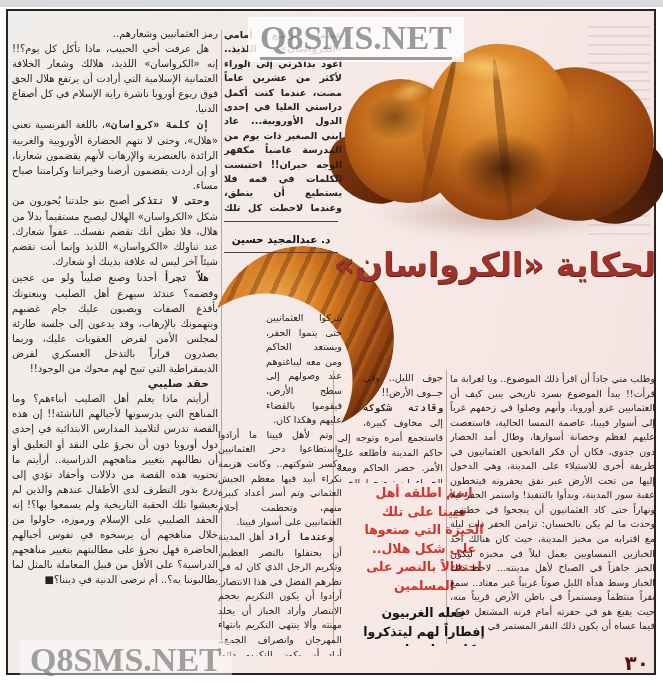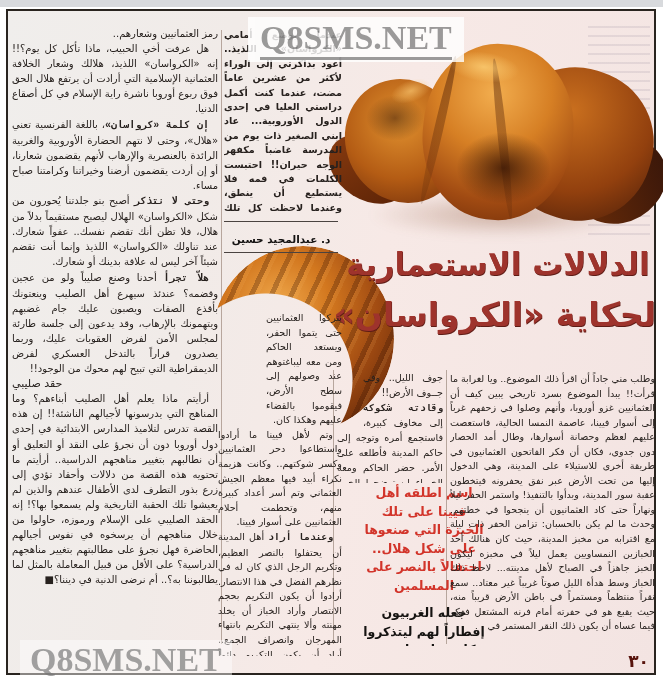--- a/index.html
+++ b/index.html
@@ -15,21 +15,21 @@
   .rule1{left:221px;top:30px;height:614px;}
   .rule2{left:333px;top:370px;height:274px;}
   .rule3{left:446px;top:370px;height:274px;}
 
   .txt{position:absolute;direction:rtl;text-align:justify;color:#27211e;overflow:hidden;}
   .txt p{margin:0;text-indent:9px;}
   .txt p.noindent{text-indent:0;}
   .lead{font-weight:bold;font-family:Liberation Mono, monospace;}
 
   .col-left{left:12px;top:26px;width:206px;font-size:10px;line-height:15.1px;max-height:634px;}
-  .subhead{text-align:left;font-weight:normal;font-size:11px;margin:2px 0;text-indent:0;}
+  .subhead{text-align:right;font-weight:bold;font-size:11px;margin:2px 0;text-indent:0;}
 
   .col-intro{left:224px;top:28px;width:118px;font-size:9.6px;line-height:14.4px;
              font-weight:bold;max-height:190px;}
 
   .author-box{position:absolute;left:224px;top:221px;width:114px;direction:rtl;text-align:center;
               border-top:1px solid #4a4340;border-bottom:1px solid #4a4340;padding:6px 0 5px;}
   .author-name{font-weight:bold;font-size:10.5px;color:#141211;}
 
   
   .crescent{position:absolute;left:212px;top:246px;width:182px;height:186px;border-radius:50%;
@@ -85,21 +85,21 @@
          background:radial-gradient(rgba(248,196,110,.7),transparent 70%);}
 
   .wm{position:absolute;font-family:Liberation Serif, serif;font-weight:bold;color:#8f8f8f;}
   .wm-top{left:248px;top:17px;font-size:34px;line-height:40px;opacity:.88;
           background:rgba(255,255,255,.93);padding:1px 12px 4px;}
   .wm-top span{border-bottom:3px solid #8f8f8f;padding-bottom:1px;}
   .wm-bottom{left:20px;top:640px;font-size:34px;line-height:40px;opacity:.82;
              background:rgba(255,255,255,.55);padding:0 10px 2px;}
 
   .footer{position:absolute;right:14px;top:651px;direction:rtl;display:flex;align-items:center;gap:9px;}
-  .page-num{font-size:17px;font-weight:bold;color:#57130c;}
+  .page-num{font-size:20px;font-weight:bold;color:#57130c;}
   .issue{font-size:8.5px;color:#6d342c;}
 </style>
 </head>
 <body>
 
 <div class="page">
   <div class="topstrip"></div>
   <div class="frame"></div>
   <div class="bleed"></div>
 
@@ -118,21 +118,20 @@
     <div class="c-seam2"></div>
     <div class="c-burn1"></div>
     <div class="c-burn2"></div>
     <div class="c-hl1"></div>
     <div class="c-hl2"></div>
   </div>
 
   <div class="crescent"></div>
 
   <div class="title">
-    <div class="l1">الدلالات الاستعمارية</div>
     <div class="l2">لحكاية «الكرواسان»</div>
   </div>
 
   <div class="txt col-left">
     <p class="noindent">رمز العثمانيين وشعارهم..</p>
     <p>هل عرفت أخي الحبيب، ماذا تأكل كل يوم؟!! إنه «الكرواسان» اللذيذ، هلالك وشعار الخلافة العثمانية الإسلامية التي أرادت أن يرتفع هلال الحق فوق ربوع أوروبا ناشرة راية الإسلام في كل أصقاع الدنيا.</p>
     <p><span class="lead">إن كلمة «كرواسان»</span><span>، باللغة الفرنسية تعني «هلال»، وحتى لا نتهم الحضارة الأوروبية والغربية الرائدة بالعنصرية والإرهاب لأنهم يقضمون شعارنا، أو إن أردت يقضمون أرضنا وخيراتنا وكرامتنا صباح مساء.</span></p>
     <p><span class="lead">وحتى لا نتذكر</span><span> أصبح بنو جلدتنا يُحورون من شكل «الكرواسان» الهلال ليصبح مستقيماً بدلاً من هلال، فلا تظن أنك تقضم نفسك.. عفواً شعارك. عند تناولك «الكرواسان» اللذيذ وإنما أنت تقضم شيئاً آخر ليس له علاقة بدينك أو شعارك.</span></p>
     <p><span class="lead">هلاّ تجرأ</span><span> أحدنا وصنع صليباً ولو من عجين وقضمه؟ عندئذ سيهرع أهل الصليب وينعتونك بأقذع الصفات ويصبون عليك جام غضبهم ويتهمونك بالإرهاب، وقد يدعون إلى جلسة طارئة لمجلس الأمن لفرض العقوبات عليك، وربما يصدرون قراراً بالتدخل العسكري لفرض الديمقراطية التي تبيح لهم محوك من الوجود!!</span></p>
     <p class="subhead">حقد صليبي</p>

